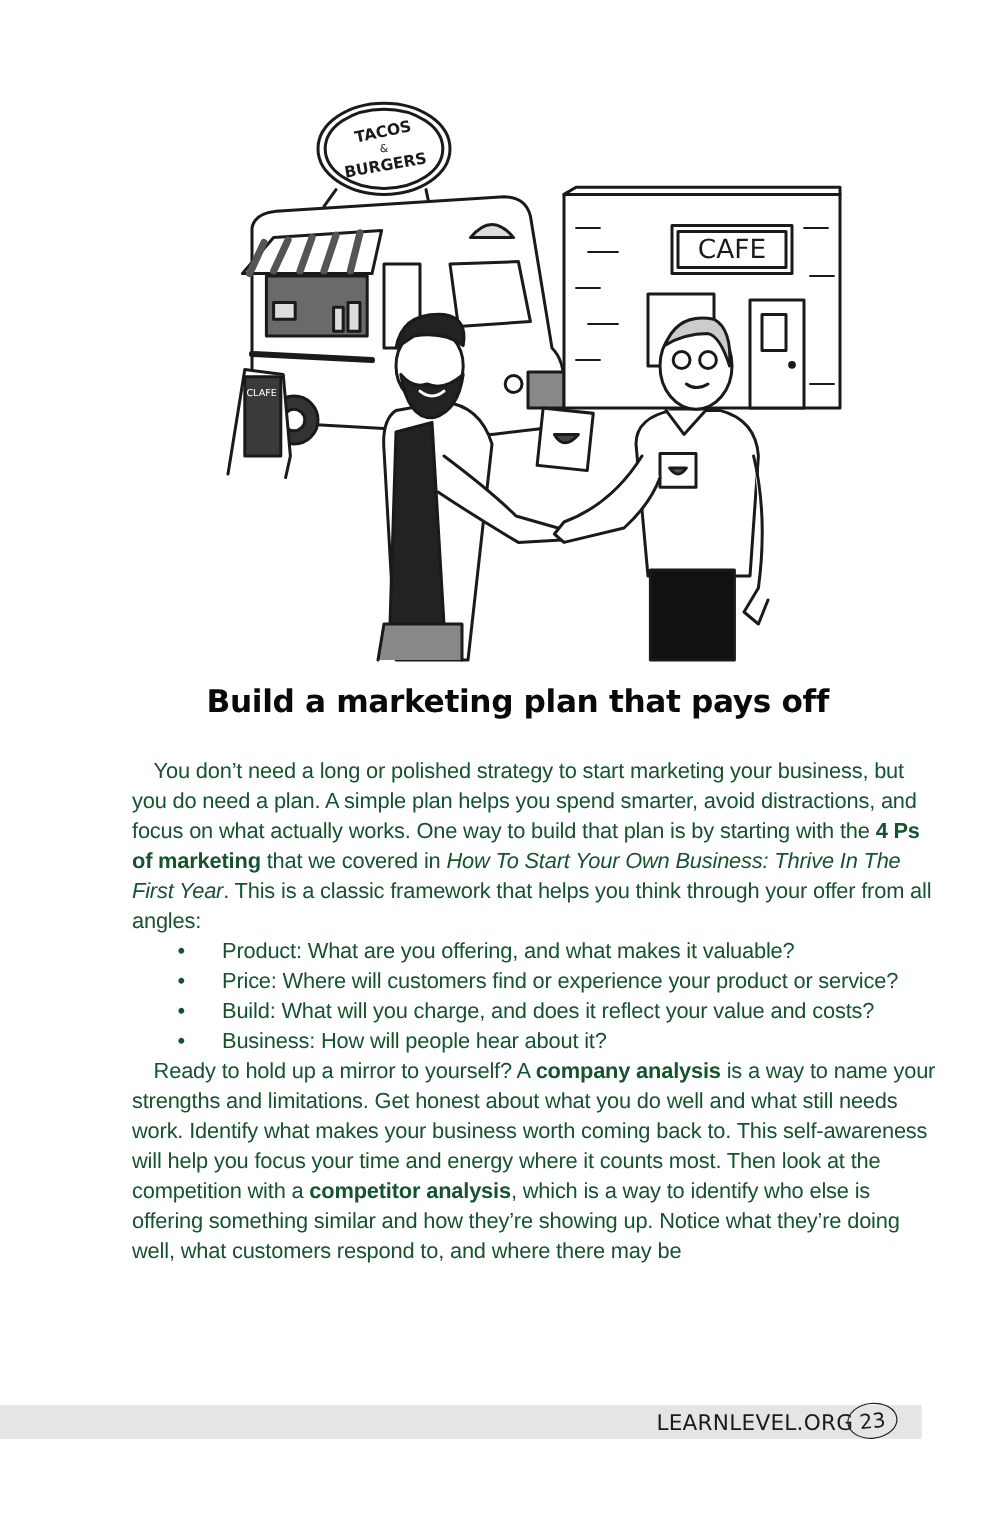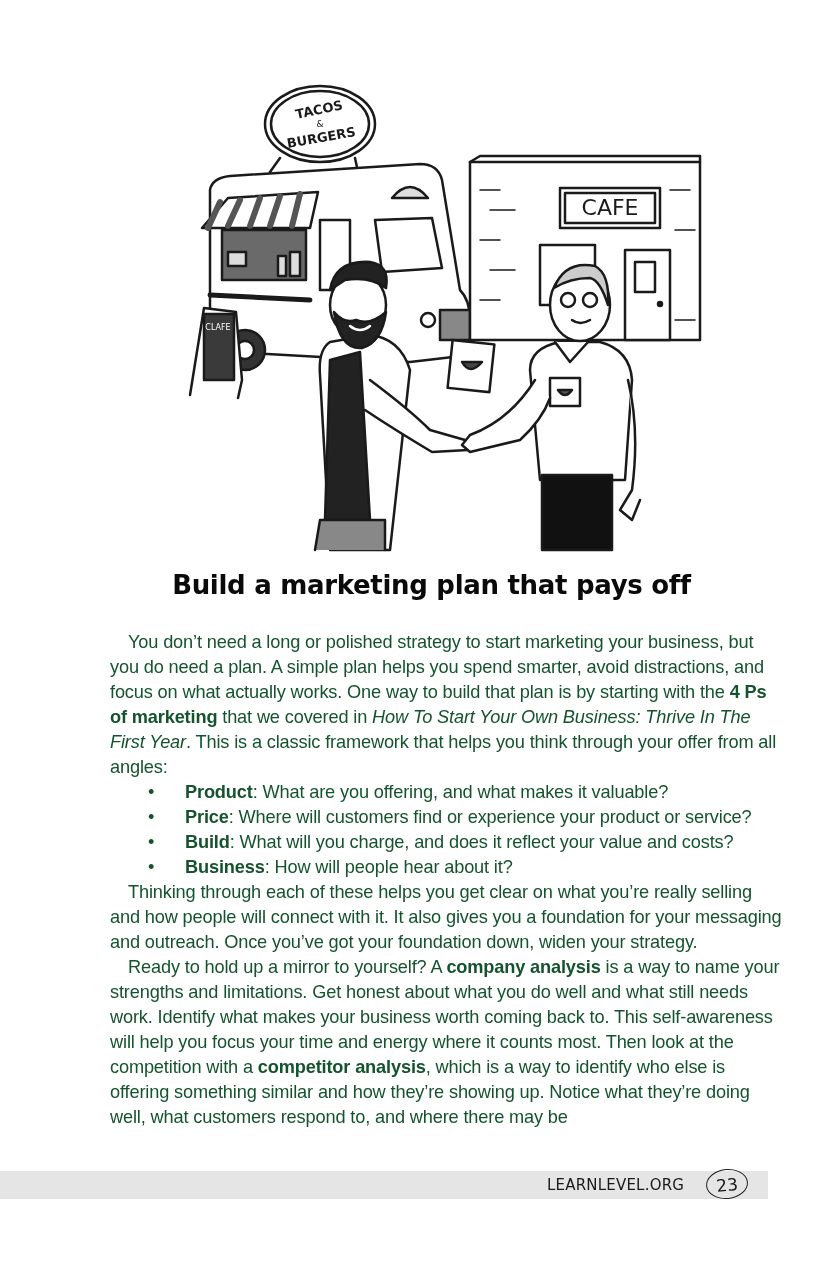--- a/index.html
+++ b/index.html
@@ -7,23 +7,23 @@
   .illustration { position: absolute; left: 170px; top: 80px; width: 560px; height: 475px; }
   .illustration svg { width: 560px; height: 475px; display: block; }
   .heading { position: absolute; left: 0; width: 863px; top: 570px; text-align: center; font-family: "DejaVu Sans", sans-serif; font-weight: bold; font-size: 26px; letter-spacing: -0.3px; color: #0a0a0a; margin: 0; }
   .body-text { position: absolute; left: 94px; top: 630px; width: 674px; font-family: "Liberation Sans", sans-serif; font-size: 18.2px; line-height: 25px; color: #14532d; letter-spacing: -0.15px; margin-left: 16px; }
   .para { margin: 0; text-indent: 18px; text-align: left; }
   .para b { font-weight: bold; }
   .para i { font-style: italic; }
   .bullets { list-style: none; margin: 0; padding: 0; }
   .bullet-item { position: relative; padding-left: 75px; white-space: nowrap; }
   .bullet-dot { position: absolute; left: 38px; top: 0; }
-  .bullet-term { font-weight: bold; }
+  .bullet-term { font-weight: normal; }
   .footer-bar { position: absolute; left: 0; top: 1171px; width: 768px; height: 28px; background: #e5e5e5; }
-  .footer-site { position: absolute; left: 547px; top: 1176px; font-family: "DejaVu Sans", sans-serif; font-size: 15px; letter-spacing: 0.2px; color: #1a1a1a; }
+  .footer-site { position: absolute; left: 547px; top: 1176px; font-family: "DejaVu Sans", sans-serif; font-size: 18px; letter-spacing: 0.2px; color: #1a1a1a; }
   .page-num { position: absolute; left: 706px; top: 1169px; width: 42px; height: 30px; border: 1.5px solid #222; border-radius: 50%; text-align: center; line-height: 30px; font-family: "DejaVu Sans", sans-serif; font-size: 17px; color: #1a1a1a; box-sizing: border-box; transform: rotate(-6deg); }
 </style>
 </head>
 <body>
 
 <div class="illustration">
   <svg viewBox="0 0 560 475" xmlns="http://www.w3.org/2000/svg">
     <g fill="none" stroke="#1a1a1a" stroke-width="2.5" stroke-linejoin="round" stroke-linecap="round">
 
       <ellipse cx="150" cy="44" rx="55" ry="38" fill="#fff"></ellipse>
@@ -105,20 +105,19 @@
 <div class="body-text">
   <p class="para"><span>You don’t need a long or polished strategy to start marketing your business, but you do need a plan. A simple plan helps you spend smarter, avoid distractions, and focus on what actually works. One way to build that plan is by starting with the </span><b>4 Ps of marketing</b><span> that we covered in </span><i>How To Start Your Own Business: Thrive In The First Year</i><span>. This is a classic framework that helps you think through your offer from all angles:</span></p>
 
   <ul class="bullets">
     <li class="bullet-item"><span class="bullet-dot">•</span><span class="bullet-term">Product</span><span>: What are you offering, and what makes it valuable?</span></li>
     <li class="bullet-item"><span class="bullet-dot">•</span><span class="bullet-term">Price</span><span>: Where will customers find or experience your product or service?</span></li>
     <li class="bullet-item"><span class="bullet-dot">•</span><span class="bullet-term">Build</span><span>: What will you charge, and does it reflect your value and costs?</span></li>
     <li class="bullet-item"><span class="bullet-dot">•</span><span class="bullet-term">Business</span><span>: How will people hear about it?</span></li>
   </ul>
 
-  <p class="para">Thinking through each of these helps you get clear on what you’re really selling and how people will connect with it. It also gives you a foundation for your messaging and outreach. Once you’ve got your foundation down, widen your strategy.</p>
 
   <p class="para"><span>Ready to hold up a mirror to yourself? A </span><b>company analysis</b><span> is a way to name your strengths and limitations. Get honest about what you do well and what still needs work. Identify what makes your business worth coming back to. This self-awareness will help you focus your time and energy where it counts most. Then look at the competition with a </span><b>competitor analysis</b><span>, which is a way to identify who else is offering something similar and how they’re showing up. Notice what they’re doing well, what customers respond to, and where there may be</span></p>
 </div>
 
 <div class="footer-bar"></div>
 <span class="footer-site">LEARNLEVEL.ORG</span>
 <span class="page-num">23</span>
 
 </body></html>

